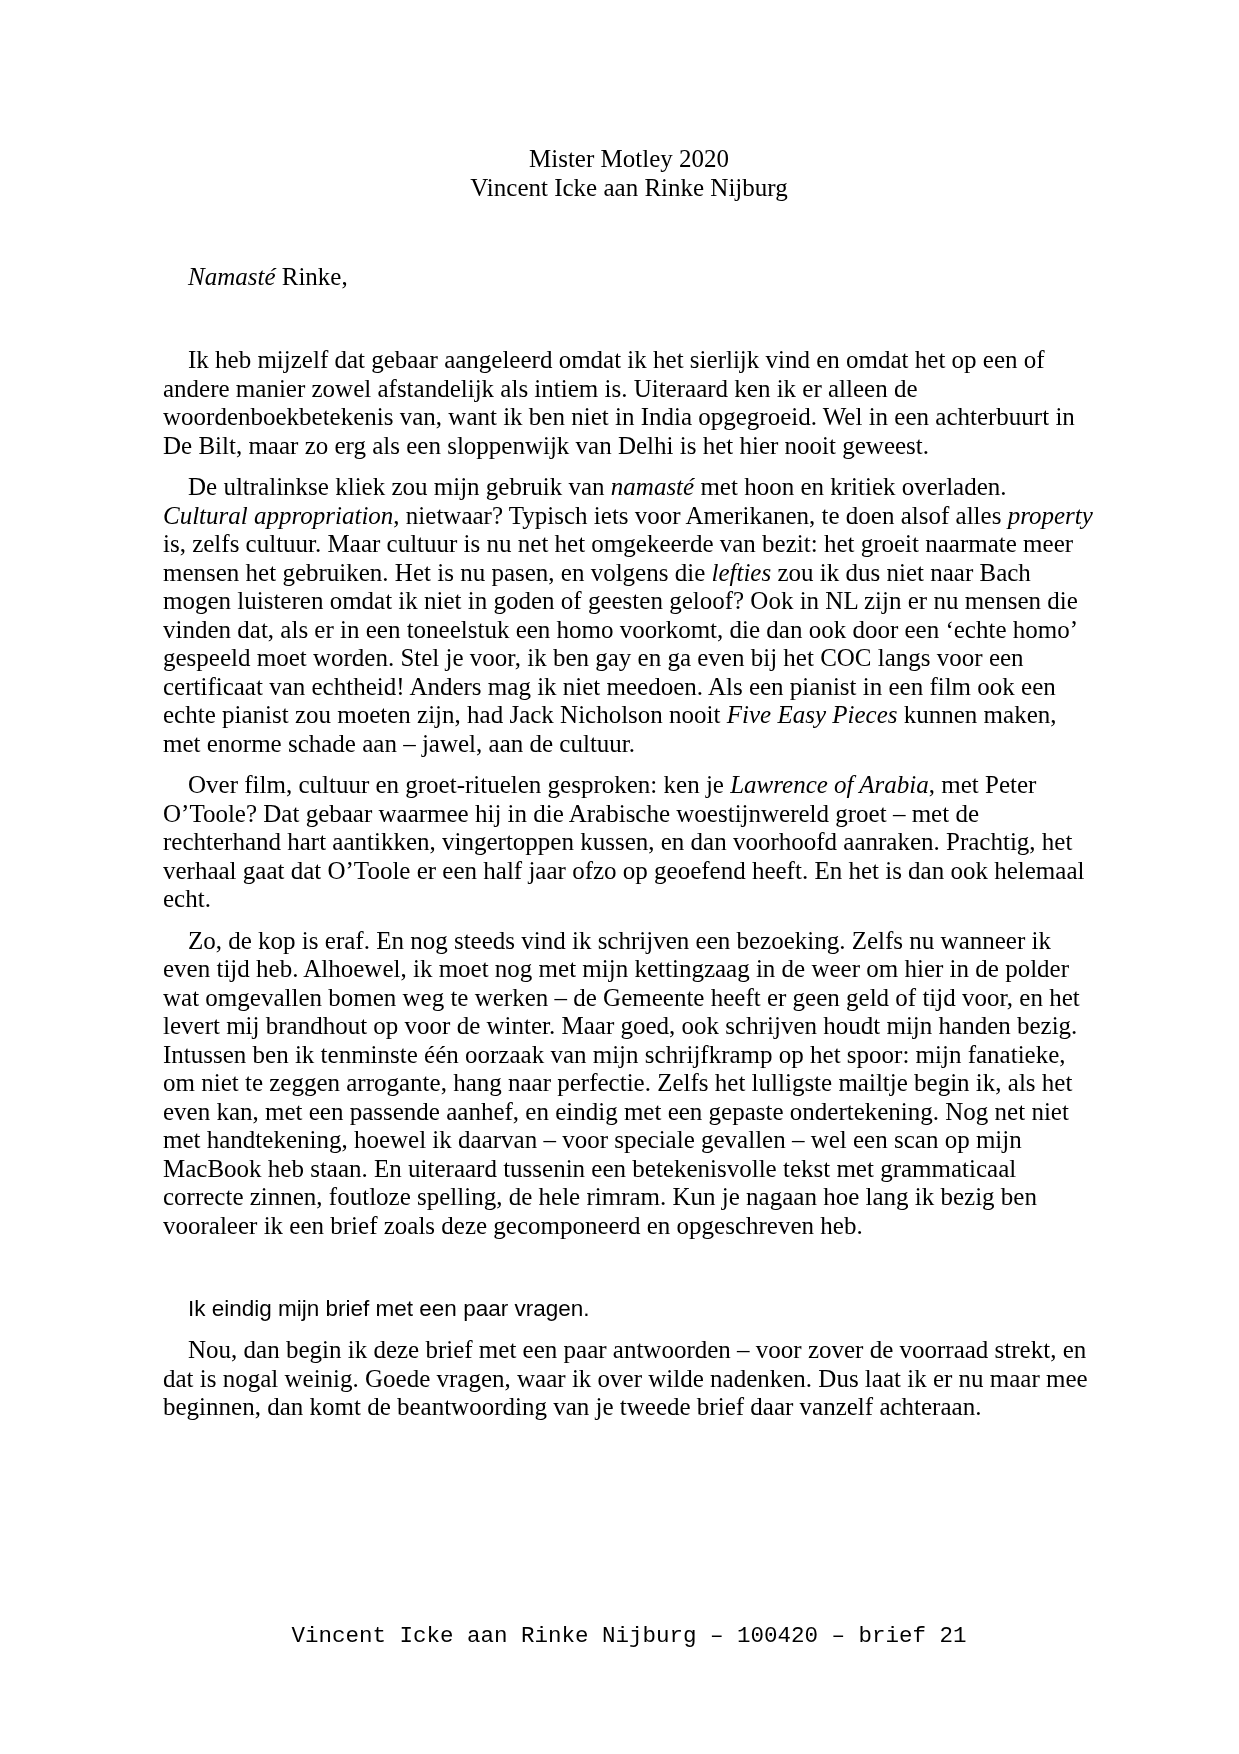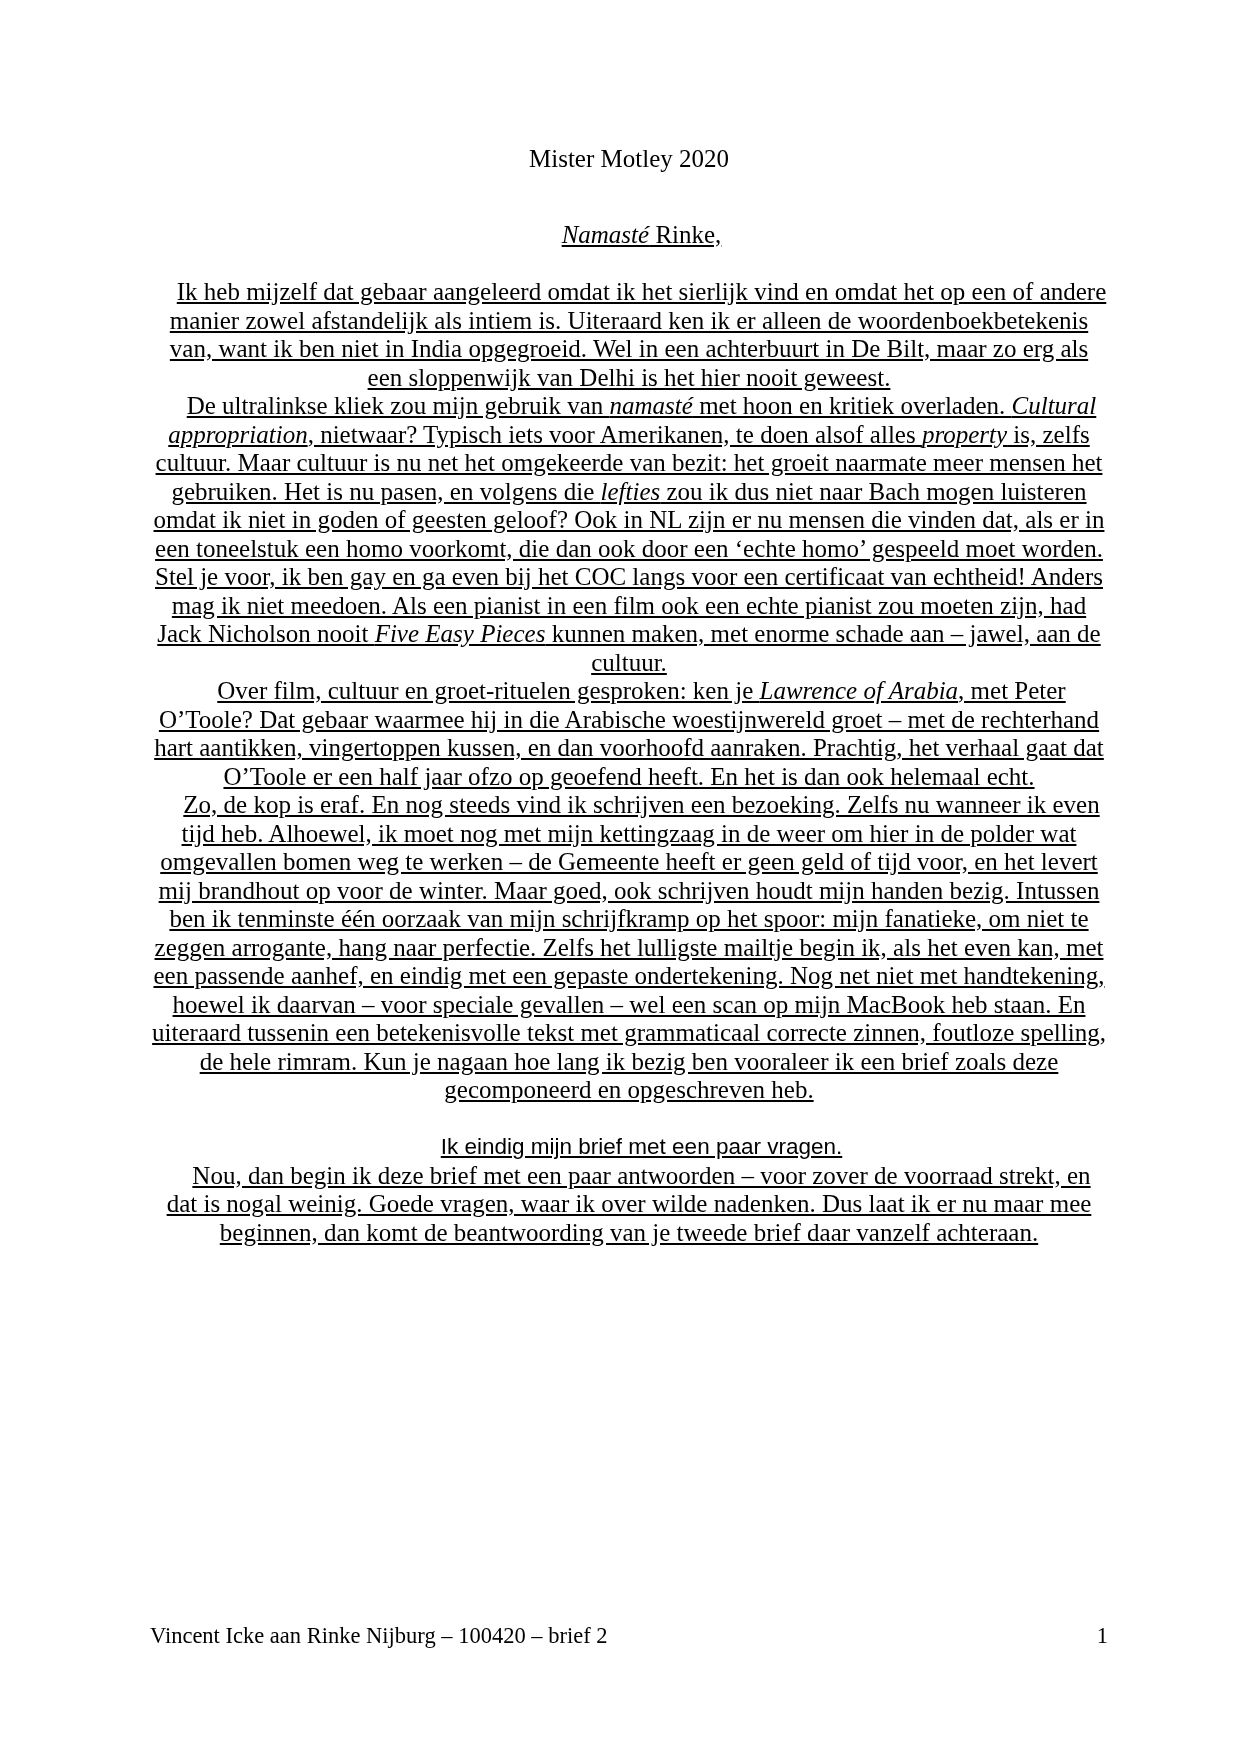--- a/index.html
+++ b/index.html
@@ -24,59 +24,59 @@
   .letter-header {
     text-align: center;
     font-family: "Liberation Serif", "DejaVu Serif", serif;
     font-size: 25px;
     line-height: 29px;
   }
   .header-gap {
     height: 48px;
   }
   .para {
-    margin: 0;
+    margin: 13px;
     font-family: "Liberation Serif", "DejaVu Serif", serif;
     font-size: 25px;
     line-height: 28.5px;
     text-indent: 25px;
-    text-align: center;
-    text-decoration: underline;
+    text-align: left;
   }
   .para.sans {
     font-family: "Liberation Sans", "DejaVu Sans", sans-serif;
     font-size: 22.5px;
     line-height: 28.5px;
   }
   .para.blank {
     height: 28.5px;
     text-indent: 0;
   }
   .run { font-style: normal; }
   .run.it { font-style: italic; }
   .page-footer {
     position: absolute;
     left: 150px;
     top: 1622px;
     width: 958px;
     display: flex;
-    justify-content: space-between;
+    justify-content: center;
     align-items: baseline;
-    font-family: Liberation Serif, serif;
+    font-family: Liberation Mono, monospace;
     font-size: 22.5px;
     line-height: 28.5px;
   }
 </style>
 </head>
 <body>
 
 <div class="page">
   <div class="flow">
     <div class="letter-header">
       <div>Mister Motley 2020</div>
+      <div>Vincent Icke aan Rinke Nijburg</div>
     </div>
     <div class="header-gap"></div>
     <div>
         <p class="para serif"><span class="run it">Namasté</span><span class="run"> Rinke,</span></p>
         <p class="para serif blank"></p>
         <p class="para serif"><span class="run">Ik heb mijzelf dat gebaar aangeleerd omdat ik het sierlijk vind en omdat het op een of andere manier zowel afstandelijk als intiem is. Uiteraard ken ik er alleen de woordenboekbetekenis van, want ik ben niet in India opgegroeid. Wel in een achterbuurt in De Bilt, maar zo erg als een sloppenwijk van Delhi is het hier nooit geweest.</span></p>
         <p class="para serif"><span class="run">De ultralinkse kliek zou mijn gebruik van </span><span class="run it">namasté</span><span class="run"> met hoon en kritiek overladen. </span><span class="run it">Cultural appropriation</span><span class="run">, nietwaar? Typisch iets voor Amerikanen, te doen alsof alles </span><span class="run it">property</span><span class="run"> is, zelfs cultuur. Maar cultuur is nu net het omgekeerde van bezit: het groeit naarmate meer mensen het gebruiken. Het is nu pasen, en volgens die </span><span class="run it">lefties</span><span class="run"> zou ik dus niet naar Bach mogen luisteren omdat ik niet in goden of geesten geloof? Ook in NL zijn er nu mensen die vinden dat, als er in een toneelstuk een homo voorkomt, die dan ook door een ‘echte homo’ gespeeld moet worden. Stel je voor, ik ben gay en ga even bij het COC langs voor een certificaat van echtheid! Anders mag ik niet meedoen. Als een pianist in een film ook een echte pianist zou moeten zijn, had Jack Nicholson nooit </span><span class="run it">Five Easy Pieces</span><span class="run"> kunnen maken, met enorme schade aan – jawel, aan de cultuur.</span></p>
         <p class="para serif"><span class="run">Over film, cultuur en groet-rituelen gesproken: ken je </span><span class="run it">Lawrence of Arabia</span><span class="run">, met Peter O’Toole? Dat gebaar waarmee hij in die Arabische woestijnwereld groet – met de rechterhand hart aantikken, vingertoppen kussen, en dan voorhoofd aanraken. Prachtig, het verhaal gaat dat O’Toole er een half jaar ofzo op geoefend heeft. En het is dan ook helemaal echt.</span></p>
         <p class="para serif"><span class="run">Zo, de kop is eraf. En nog steeds vind ik schrijven een bezoeking. Zelfs nu wanneer ik even tijd heb. Alhoewel, ik moet nog met mijn kettingzaag in de weer om hier in de polder wat omgevallen bomen weg te werken – de Gemeente heeft er geen geld of tijd voor, en het levert mij brandhout op voor de winter. Maar goed, ook schrijven houdt mijn handen bezig. Intussen ben ik tenminste één oorzaak van mijn schrijfkramp op het spoor: mijn fanatieke, om niet te zeggen arrogante, hang naar perfectie. Zelfs het lulligste mailtje begin ik, als het even kan, met een passende aanhef, en eindig met een gepaste ondertekening. Nog net niet met handtekening, hoewel ik daarvan – voor speciale gevallen – wel een scan op mijn MacBook heb staan. En uiteraard tussenin een betekenisvolle tekst met grammaticaal correcte zinnen, foutloze spelling, de hele rimram. Kun je nagaan hoe lang ik bezig ben vooraleer ik een brief zoals deze gecomponeerd en opgeschreven heb.</span></p>
         <p class="para serif blank"></p>

